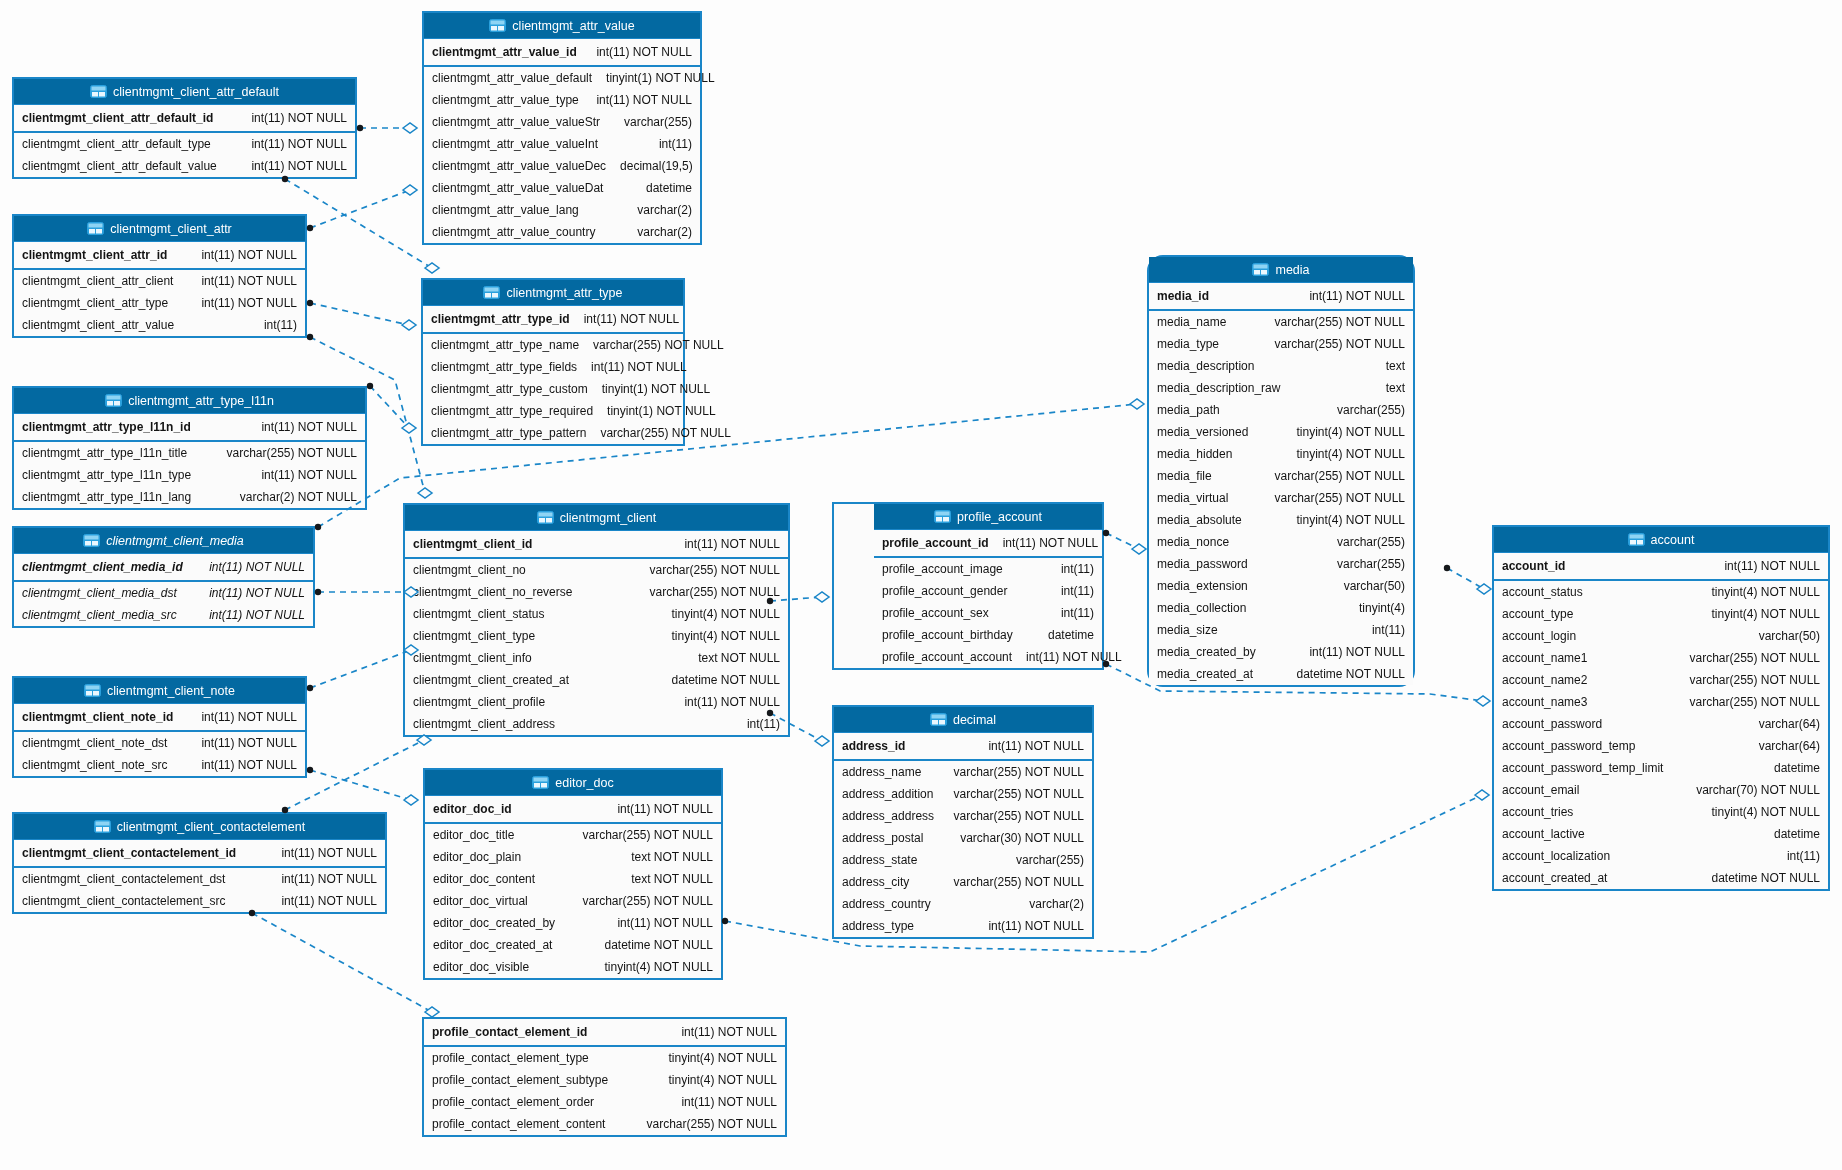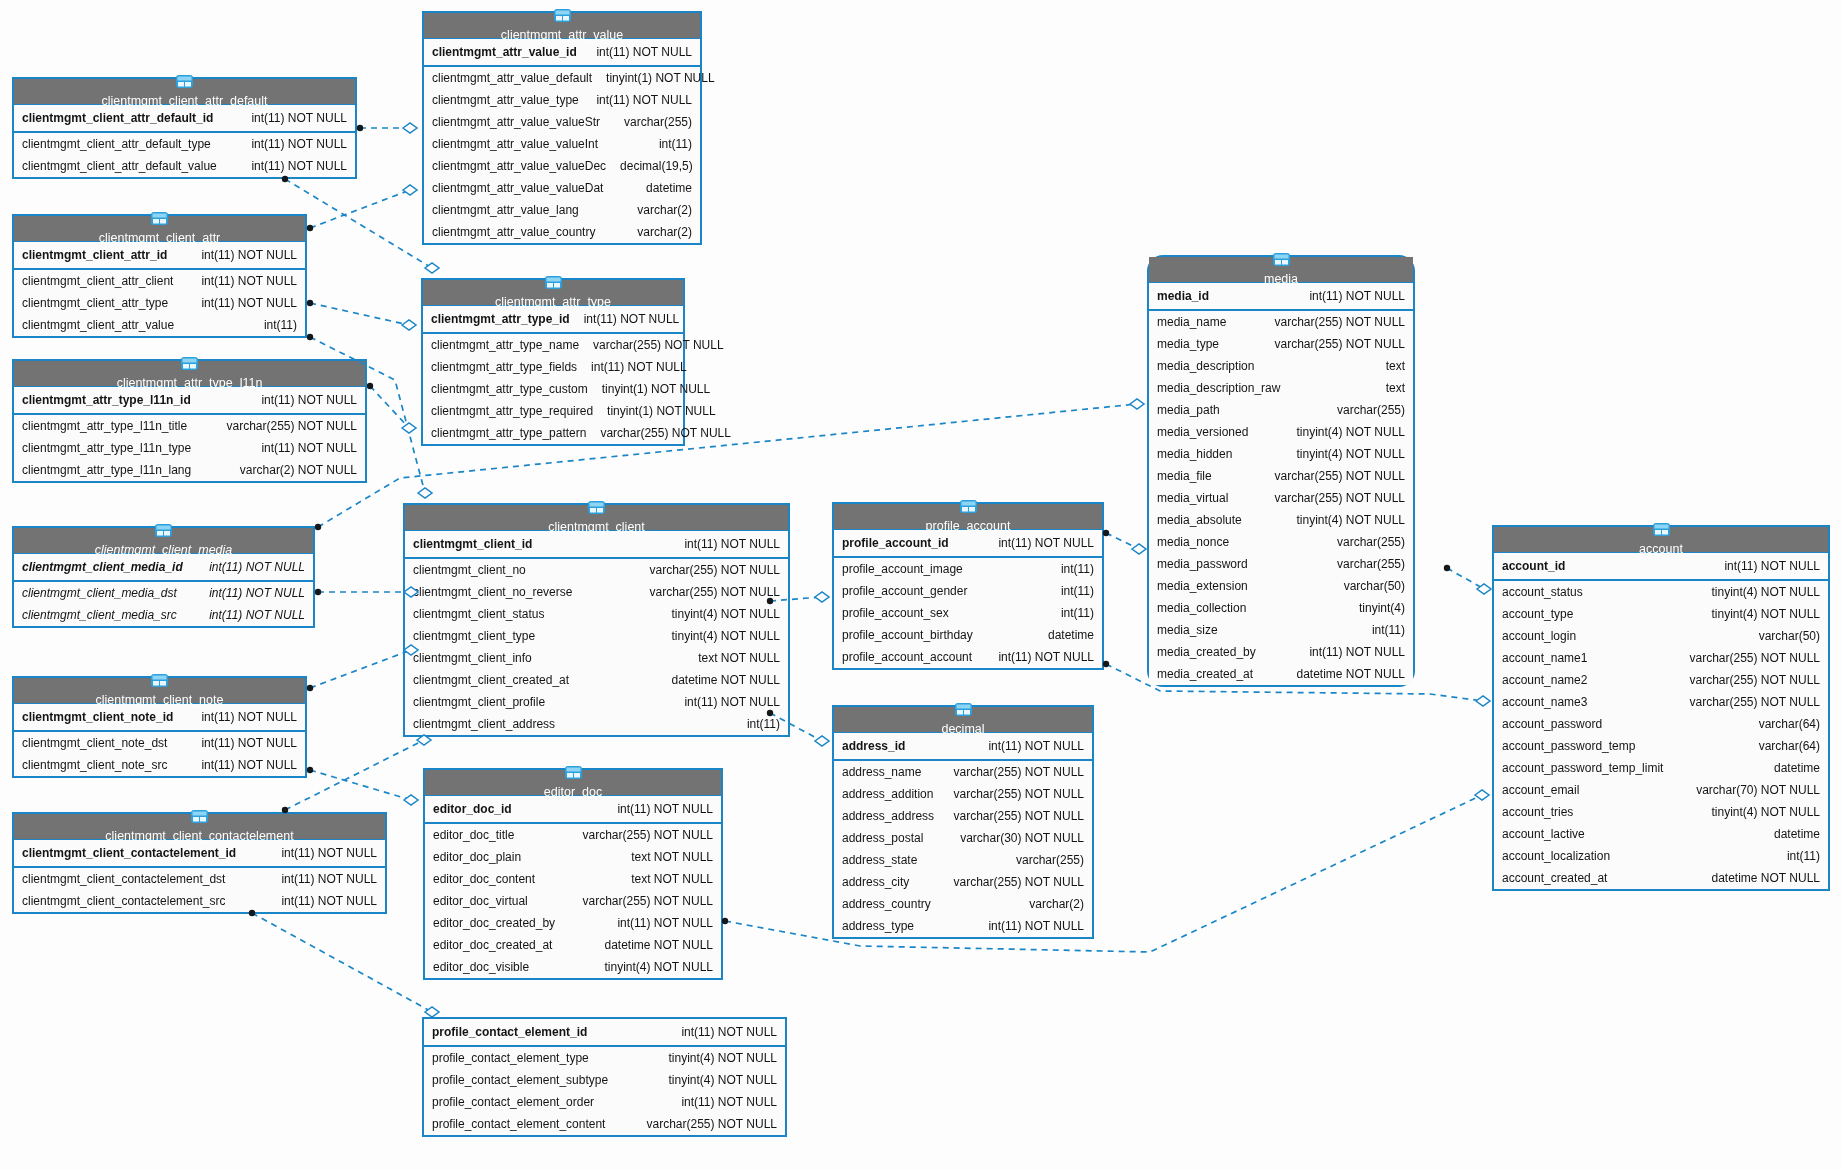--- a/index.html
+++ b/index.html
@@ -7,25 +7,24 @@
     width:1842px;height:1170px;position:relative;overflow:hidden;
     background:#fdfdfd;
     font-family:"Liberation Sans",sans-serif;
   }
   #diagram{position:absolute;inset:0;width:1842px;height:1170px;}
   .tbl{
     position:absolute;background:#fbfbfb;border:2px solid #1a86c8;
     box-sizing:border-box;z-index:2;
   }
   .tbl-header{
-    background:#737373;color:#ffffff;height:25px;
+    background:#0369a1;color:#ffffff;height:25px;
     display:flex;align-items:center;justify-content:center;gap:6px;
     font-size:12.5px;border-bottom:1px solid #1a86c8;
     white-space:nowrap;
-    flex-direction:column;
   }
   .tbl-icon{flex:0 0 auto;display:block;}
   .row{
     display:flex;align-items:center;height:22px;line-height:22px;
     padding:0 8px;font-size:12px;color:#141414;white-space:nowrap;
     background:#fbfbfb;
   }
   .row.pk{height:26px;line-height:26px;border-bottom:2px solid #1a86c8;}
   .row.pk .fname{font-weight:bold;}
   .fname{flex:0 0 auto;}
@@ -171,21 +170,21 @@
       </div>
       <div class="row">
         <span class="fname">clientmgmt_client_attr_type</span>
         <span class="ftype">int(11) NOT NULL</span>
       </div>
       <div class="row">
         <span class="fname">clientmgmt_client_attr_value</span>
         <span class="ftype">int(11)</span>
       </div>
     </div>
-    <div class="tbl" style="left: 12px; top: 359px; width: 355px;">
+    <div class="tbl" style="left: 12px; top: 386px; width: 355px;">
       <div class="tbl-header">
         <svg width="17" height="13" viewBox="0 0 17 13" class="tbl-icon">
           <rect x="0.5" y="0.5" width="16" height="12" rx="2" fill="#2aa0dd" stroke="#2aa0dd"></rect>
           <rect x="1.5" y="1.5" width="14" height="4" fill="#8ed4f4"></rect>
           <rect x="2" y="7" width="6" height="4.5" fill="#eaf7fe"></rect>
           <rect x="9" y="7" width="6" height="4.5" fill="#eaf7fe"></rect>
         </svg>
         <span>clientmgmt_attr_type_l11n</span>
       </div>
       <div class="row pk">
@@ -461,21 +460,21 @@
       </div>
       <div class="row">
         <span class="fname">profile_contact_element_order</span>
         <span class="ftype">int(11) NOT NULL</span>
       </div>
       <div class="row">
         <span class="fname">profile_contact_element_content</span>
         <span class="ftype">varchar(255) NOT NULL</span>
       </div>
     </div>
-    <div class="tbl" style="left: 832px; top: 502px; width: 272px;">
+    <div class="tbl" style="left: 832px; top: 502px; width: 272px; padding-left: 40px;">
       <div class="tbl-header">
         <svg width="17" height="13" viewBox="0 0 17 13" class="tbl-icon">
           <rect x="0.5" y="0.5" width="16" height="12" rx="2" fill="#2aa0dd" stroke="#2aa0dd"></rect>
           <rect x="1.5" y="1.5" width="14" height="4" fill="#8ed4f4"></rect>
           <rect x="2" y="7" width="6" height="4.5" fill="#eaf7fe"></rect>
           <rect x="9" y="7" width="6" height="4.5" fill="#eaf7fe"></rect>
         </svg>
         <span>profile_account</span>
       </div>
       <div class="row pk">

